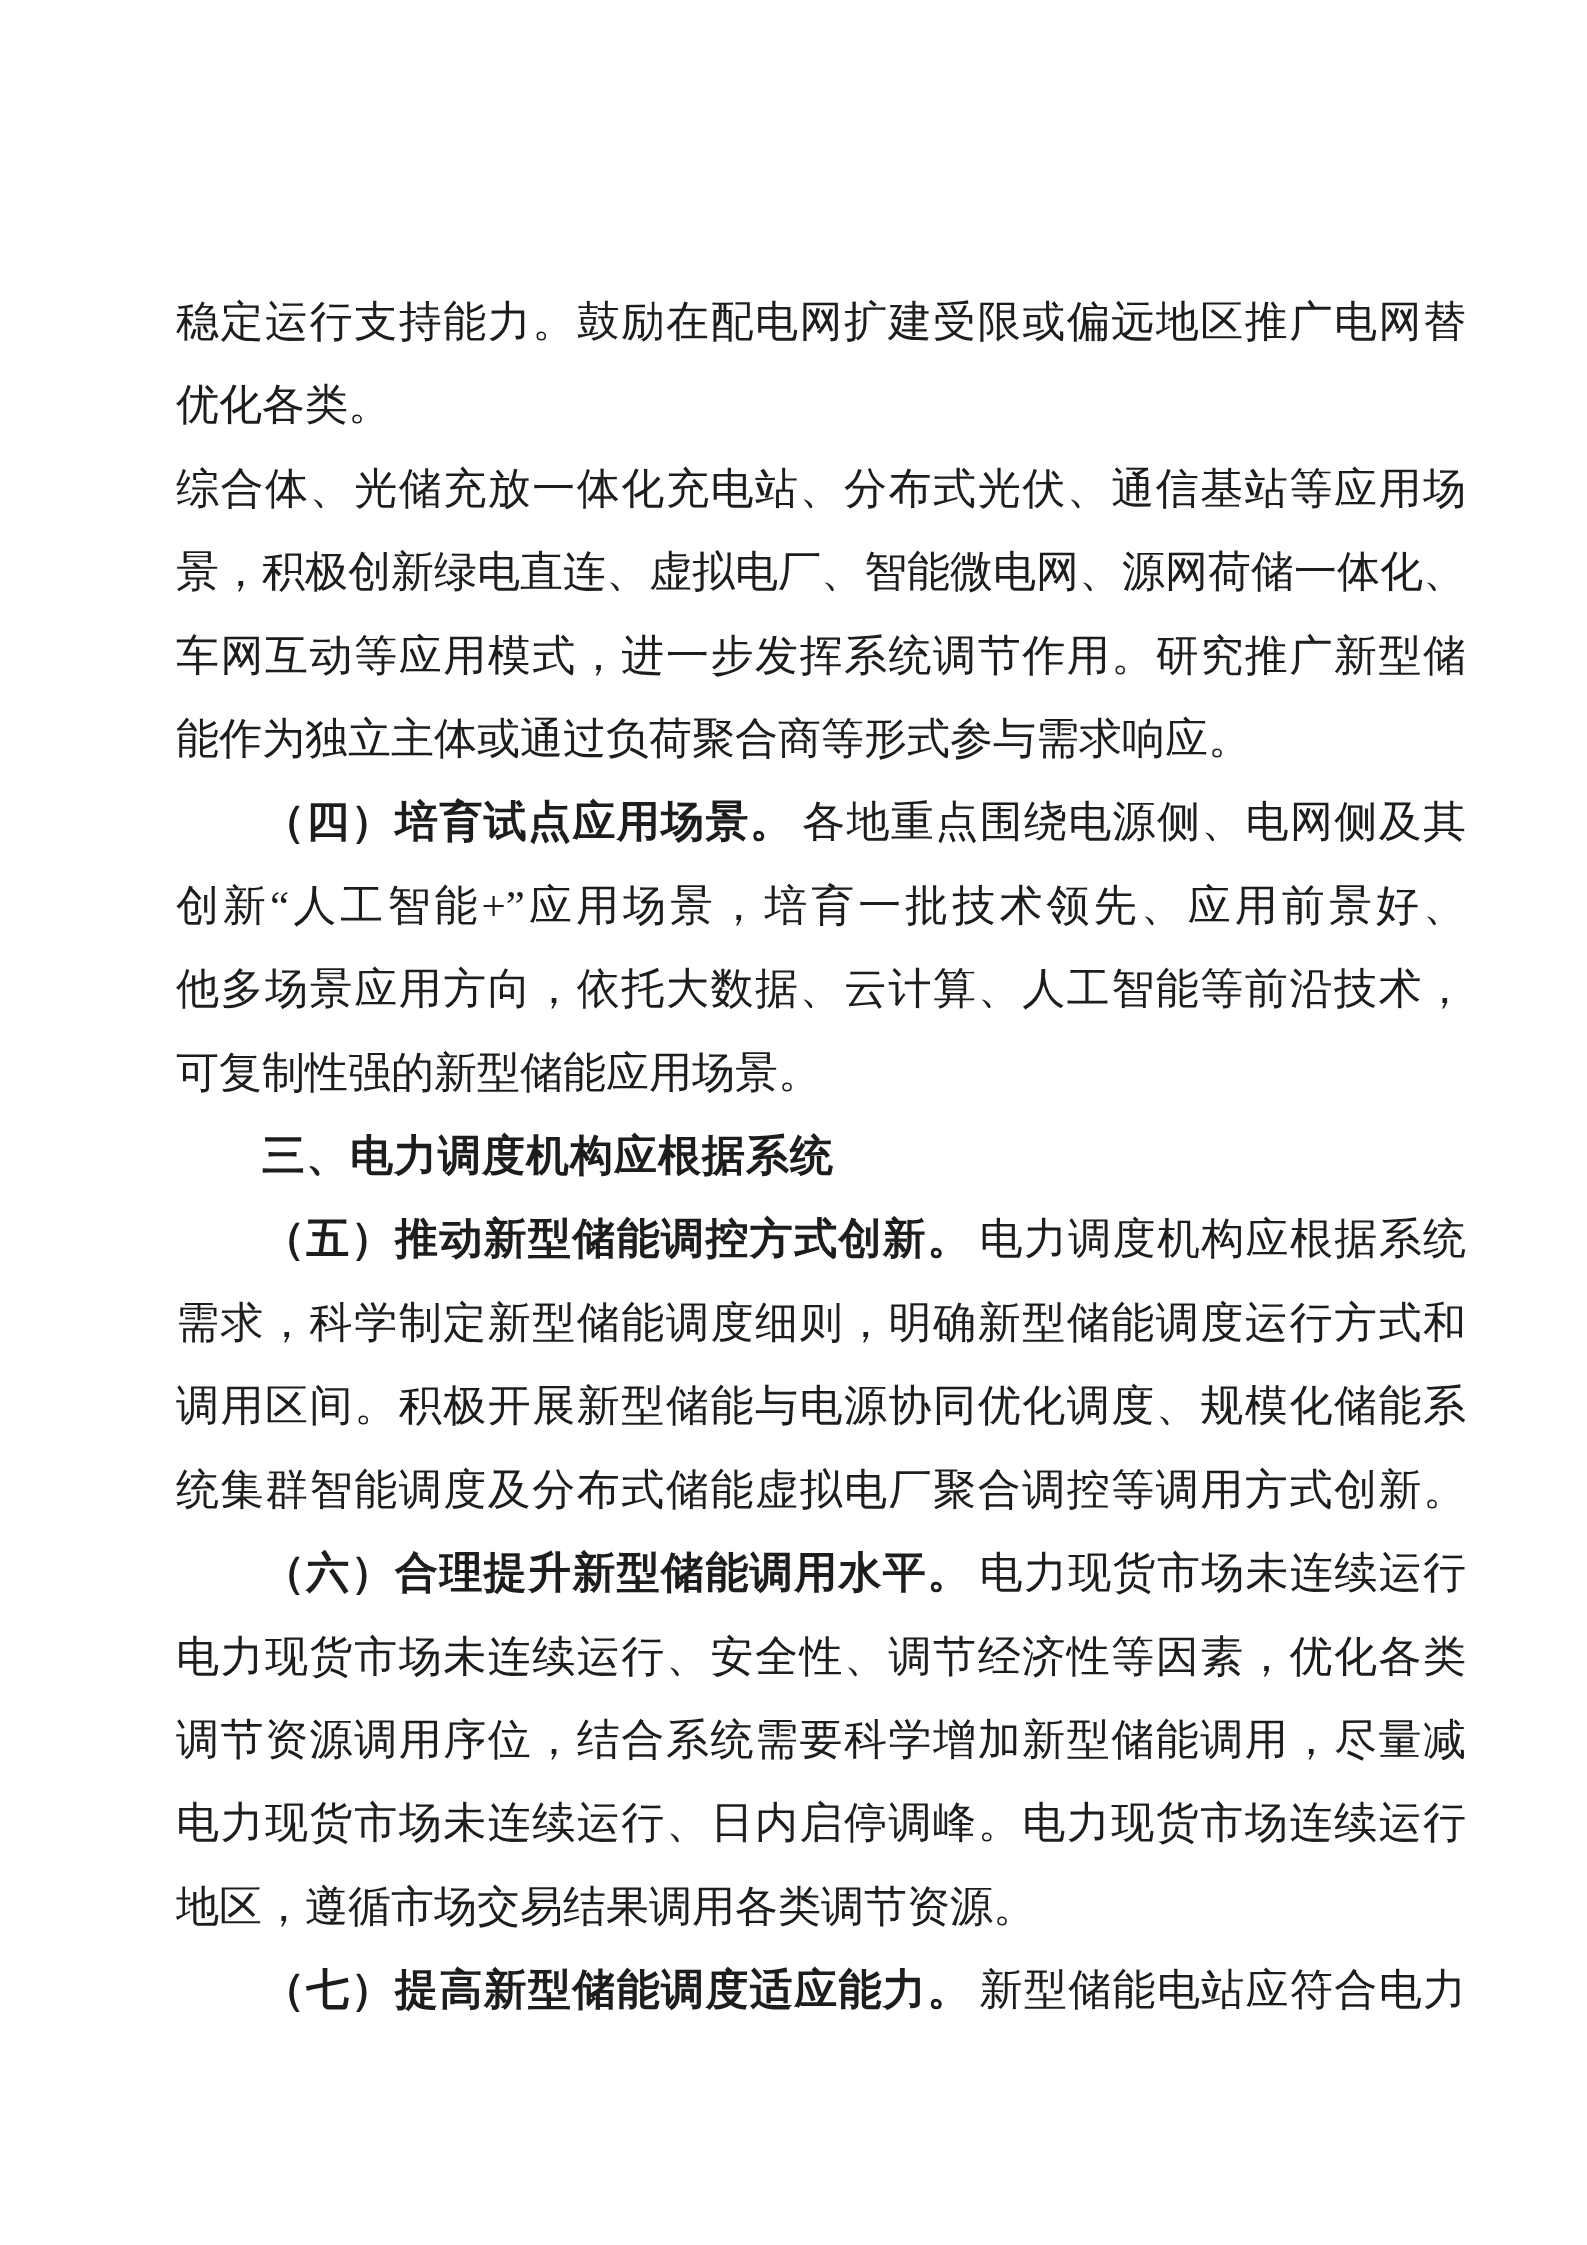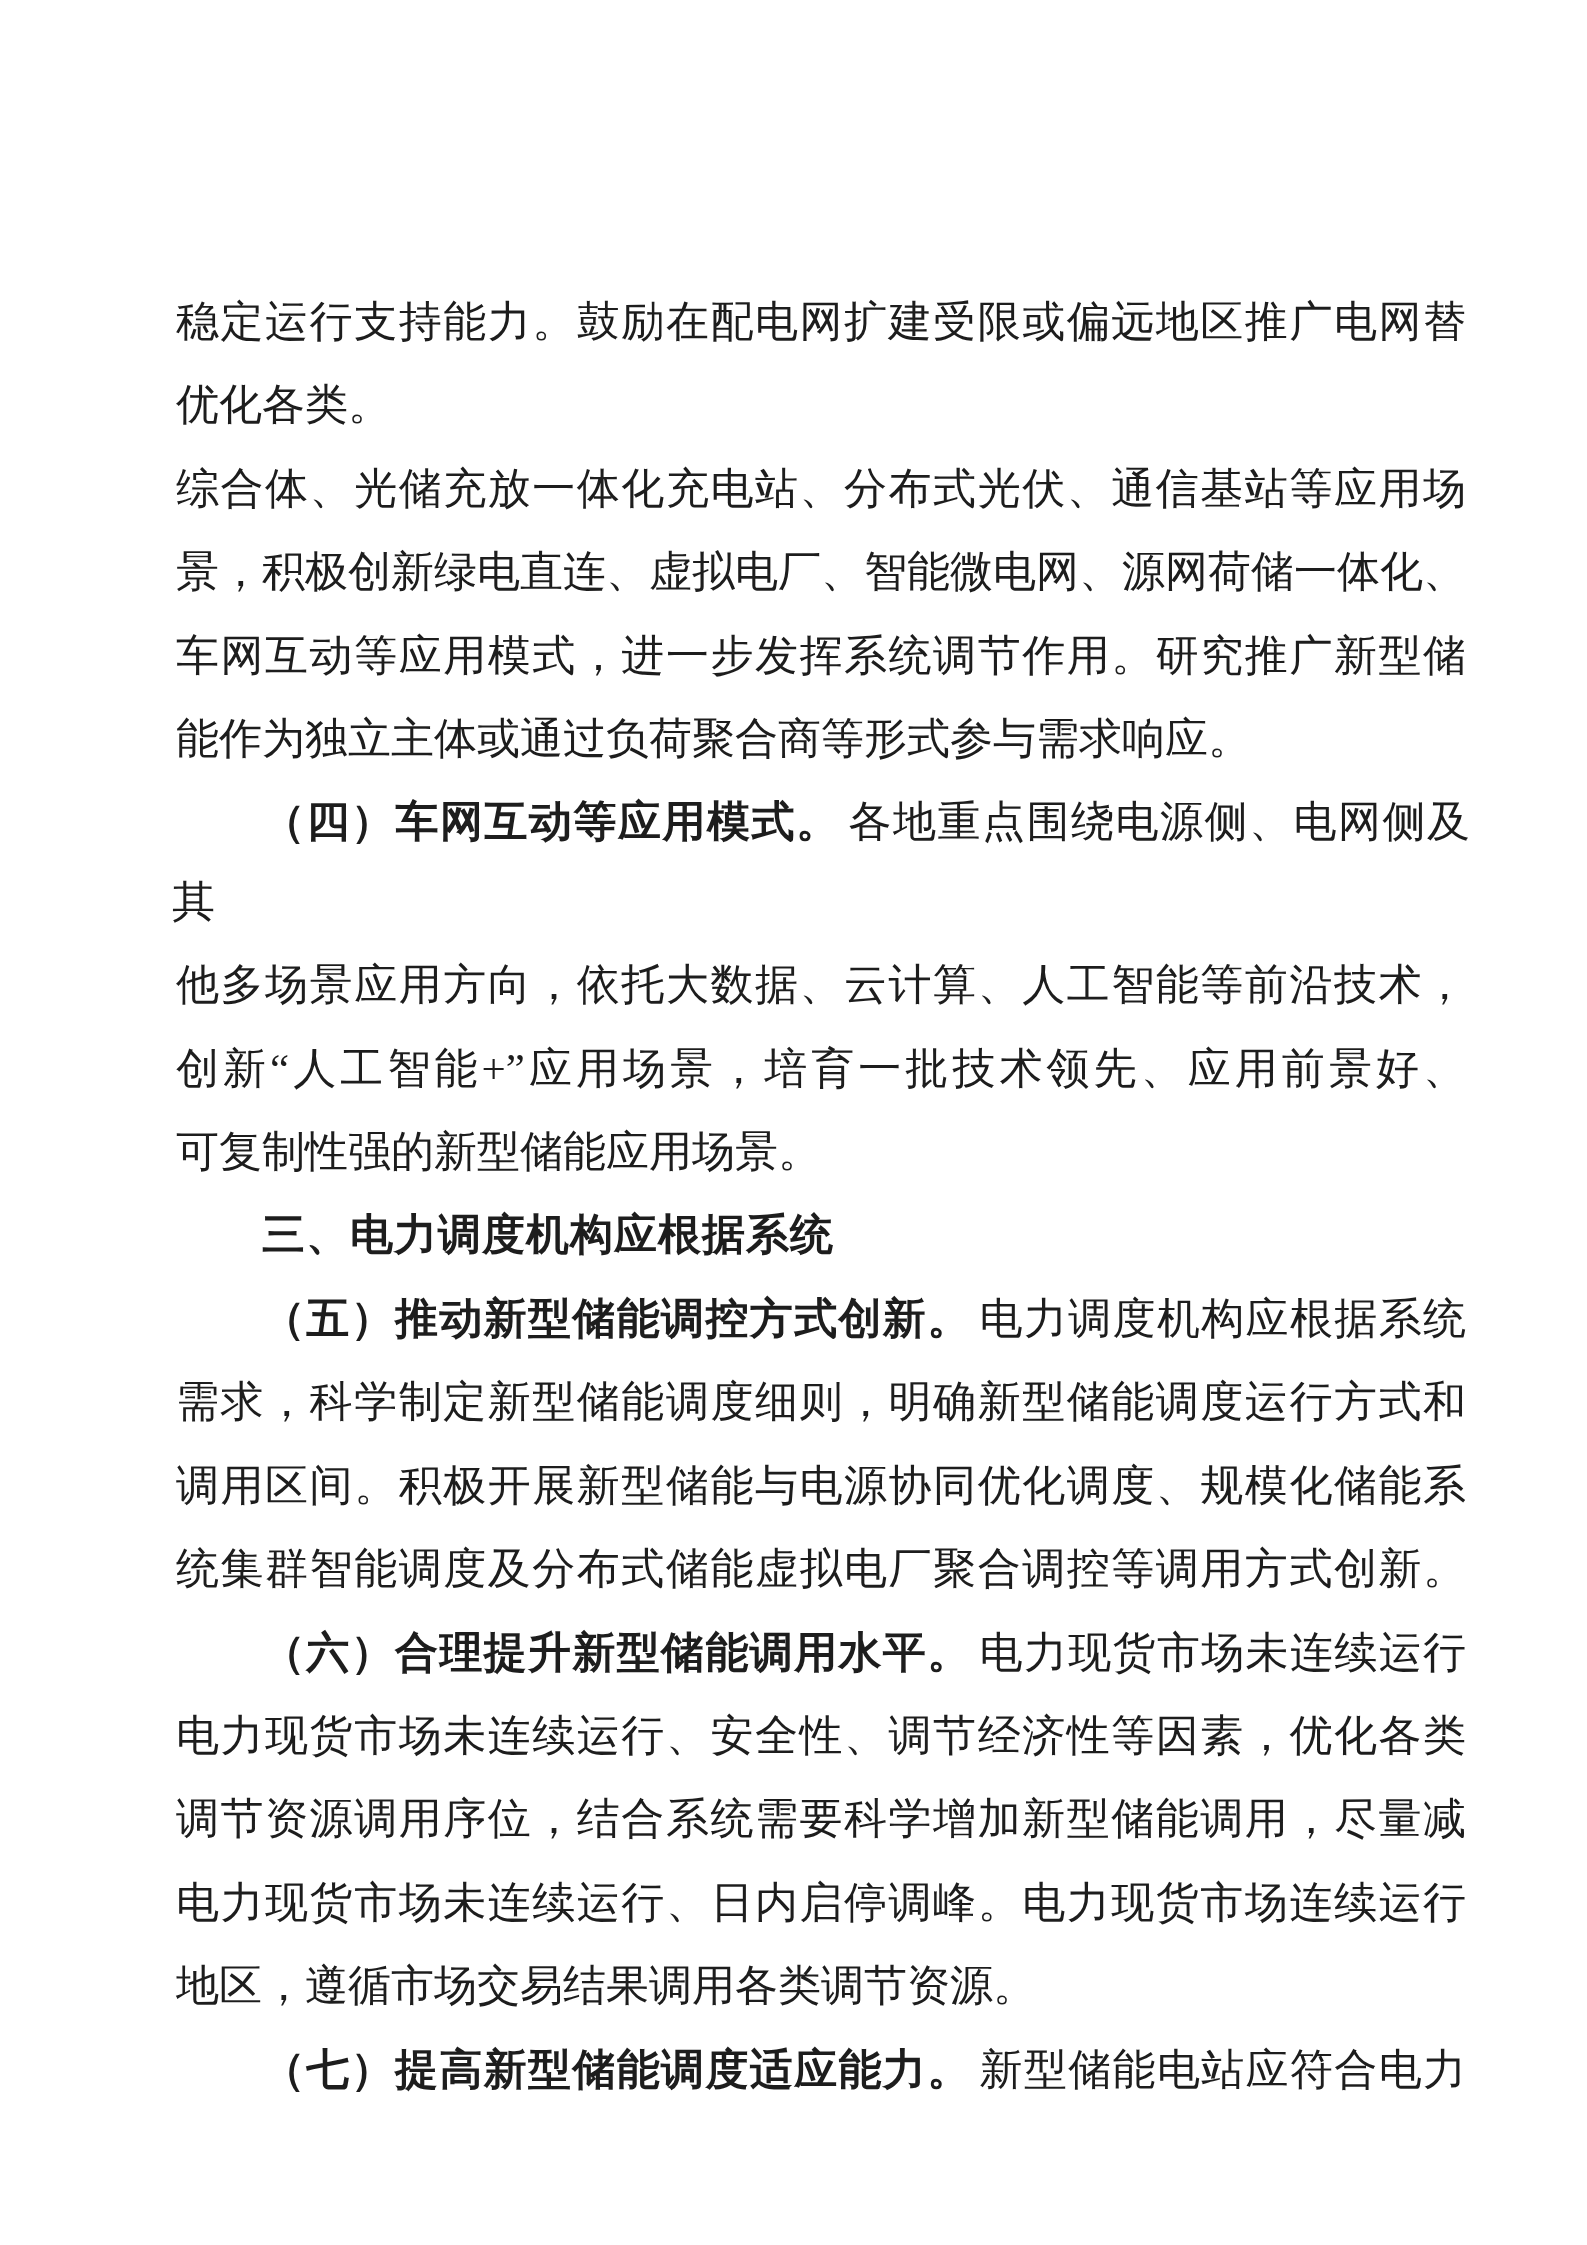--- a/index.html
+++ b/index.html
@@ -43,23 +43,23 @@
   <div class="text-block">
 
     <div class="line stretch"><span>稳定运行支持能力。鼓励在配电网扩建受限或偏远地区推广电网替</span></div>
     <div class="line"><span>优化各类。</span></div>
 
     <div class="line stretch"><span>综合体、光储充放一体化充电站、分布式光伏、通信基站等应用场</span></div>
     <div class="line stretch"><span>景，积极创新绿电直连、虚拟电厂、智能微电网、源网荷储一体化、</span></div>
     <div class="line stretch"><span>车网互动等应用模式，进一步发挥系统调节作用。研究推广新型储</span></div>
     <div class="line"><span>能作为独立主体或通过负荷聚合商等形式参与需求响应。</span></div>
 
-    <div class="line stretch indent"><b class="lead">（四）车网互动等应用模式。</b><span>各地重点围绕电源侧、电网侧及其</span></div>
+    <div class="line stretch indent"><b class="lead">（四）培育试点应用场景。</b><span>各地重点围绕电源侧、电网侧及其</span></div>
+    <div class="line stretch"><span>创新“人工智能+”应用场景，培育一批技术领先、应用前景好、</span></div>
     <div class="line stretch"><span>他多场景应用方向，依托大数据、云计算、人工智能等前沿技术，</span></div>
-    <div class="line stretch"><span>创新“人工智能+”应用场景，培育一批技术领先、应用前景好、</span></div>
     <div class="line"><span>可复制性强的新型储能应用场景。</span></div>
 
     <div class="line heading indent"><span>三、电力调度机构应根据系统</span></div>
 
     <div class="line stretch indent"><b class="lead">（五）推动新型储能调控方式创新。</b><span>电力调度机构应根据系统</span></div>
     <div class="line stretch"><span>需求，科学制定新型储能调度细则，明确新型储能调度运行方式和</span></div>
     <div class="line stretch"><span>调用区间。积极开展新型储能与电源协同优化调度、规模化储能系</span></div>
     <div class="line stretch"><span>统集群智能调度及分布式储能虚拟电厂聚合调控等调用方式创新。</span></div>
 
     <div class="line stretch indent"><b class="lead">（六）合理提升新型储能调用水平。</b><span>电力现货市场未连续运行</span></div>

